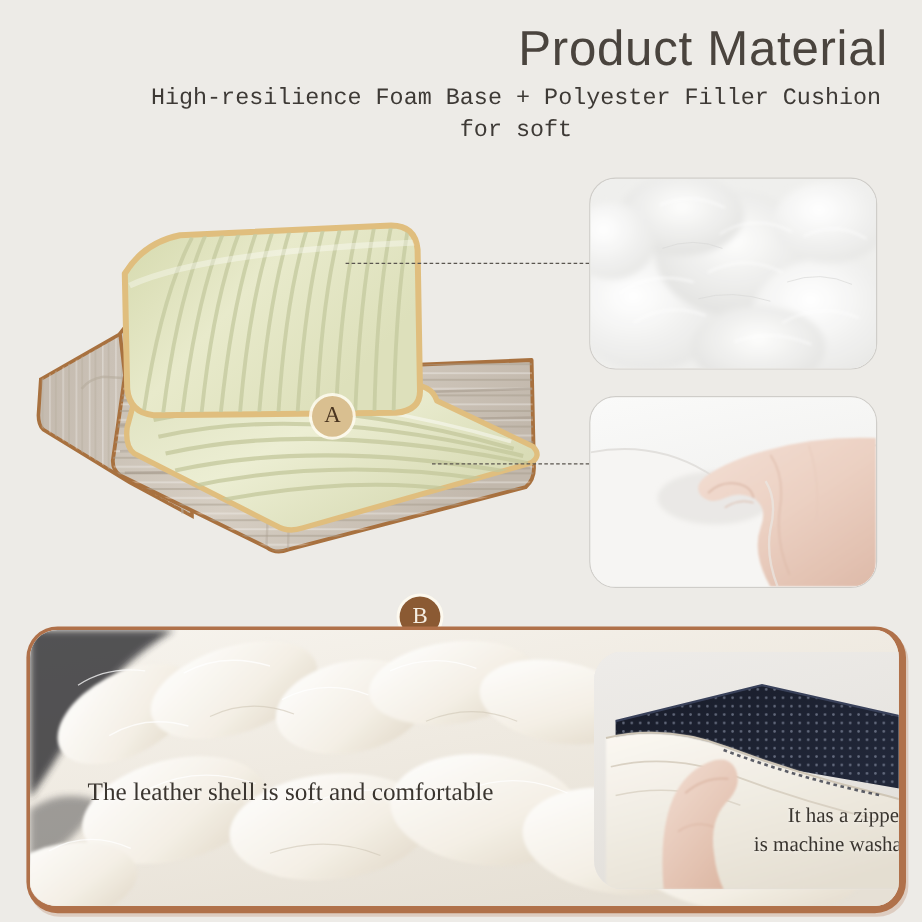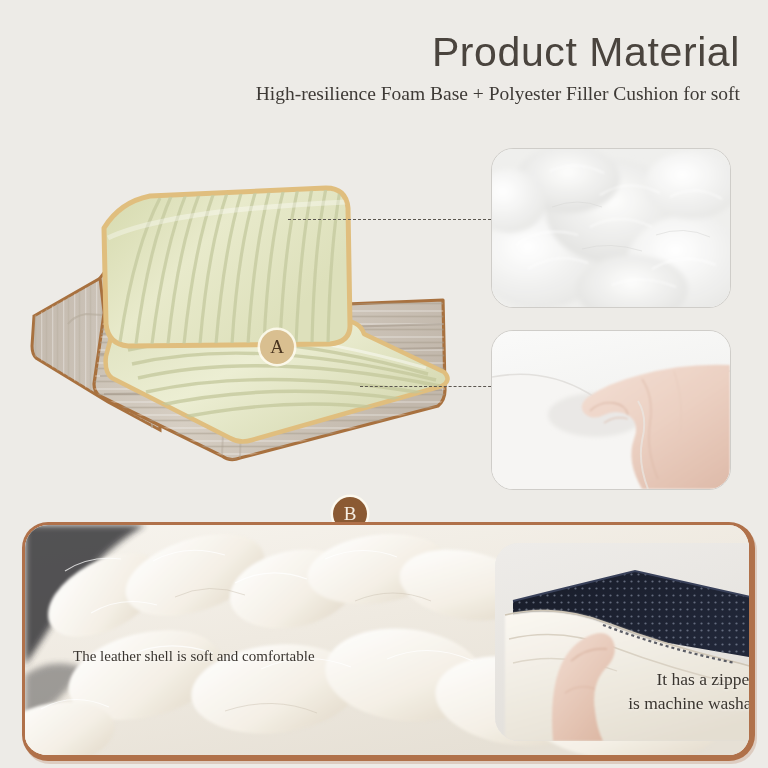--- a/index.html
+++ b/index.html
@@ -6,32 +6,32 @@
   body{
     width:768px;height:768px;
     background:#EDEBE7;
     font-family:"Liberation Sans",sans-serif;
     overflow:hidden;
     position:relative;
   }
   .page{position:absolute;inset:0;width:768px;height:768px;background:#EDEBE7;}
 
   
-  .header{position:absolute;left:0;top:15px;width:768px;height:130px;}
+  .header{position:absolute;left:0;top:3px;width:768px;height:130px;}
   .title{
     position:absolute;right:28px;top:14px;
     font-family:"Liberation Sans",sans-serif;
     font-size:41px;letter-spacing:.6px;
     color:#4A443E;font-weight:300;
     white-space:nowrap;
   }
   .subtitle{
     position:absolute;right:28px;top:66px;width:620px;
-    text-align:right;
-    font-family:Liberation Serif, serif;
+    text-align:center;
+    font-family:Liberation Mono, monospace;
     font-size:19.5px;line-height:26px;color:#3E3A36;
   }
 
   
   .sofa-stage{position:absolute;left:8px;top:128px;width:470px;height:375px;}
   .sofa-svg{position:absolute;left:0;top:0;width:470px;height:375px;}
 
   
   .badge{
     position:absolute;width:34px;height:34px;border-radius:50%;
@@ -62,21 +62,21 @@
     position:absolute;left:22px;top:522px;width:724px;height:230px;
     border-radius:26px;
     border:3px solid #B0714A;
     border-right-width:6px;border-bottom-width:6px;
     overflow:hidden;background:#EFECE8;
     box-shadow:2px 3px 0 rgba(176,113,74,.25);
   }
   .bottom-panel .fur-svg{position:absolute;left:0;top:0;width:100%;height:100%;}
   .fur-caption{
     position:absolute;left:48px;top:123px;
-    font-family:"Liberation Serif",serif;font-size:15px;
+    font-family:"Liberation Serif",serif;font-size:21px;
     color:#3A352F;white-space:nowrap;
     text-shadow:0 1px 3px rgba(255,255,255,.6);
   }
   .zipper-inset{
     position:absolute;left:470px;top:18px;width:300px;height:198px;
     border-radius:24px;overflow:hidden;background:#E9E7E4;
   }
   .zipper-inset svg{display:block;width:100%;height:100%;}
   .zipper-caption{
     position:absolute;right:22px;bottom:26px;

